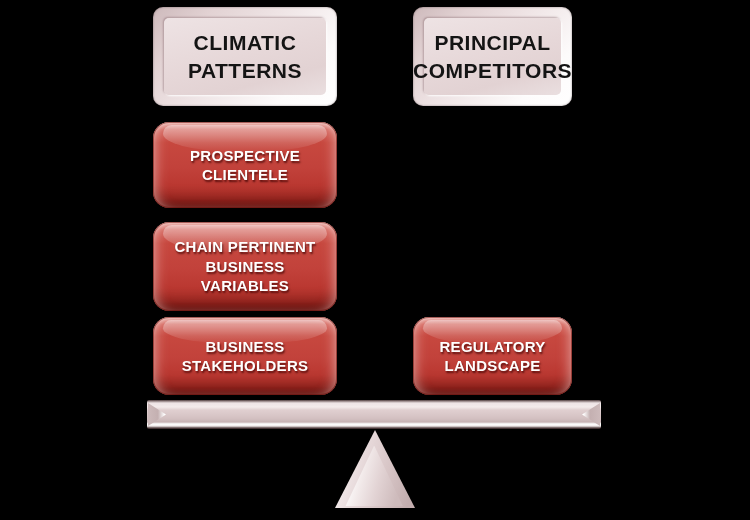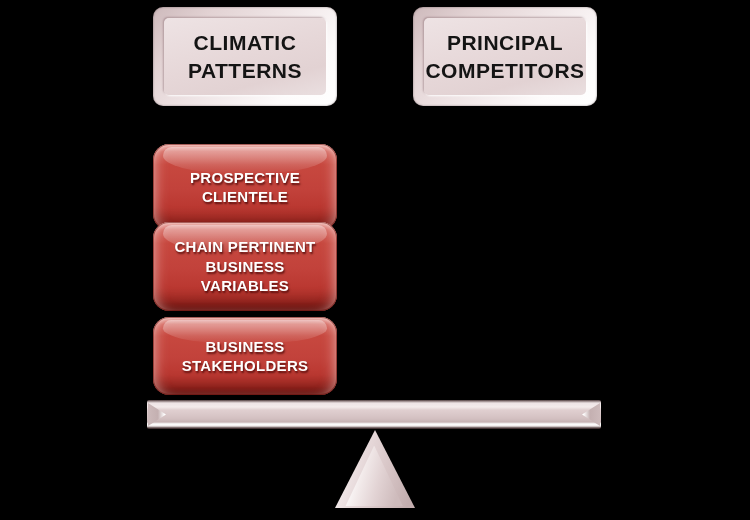--- a/index.html
+++ b/index.html
@@ -6,23 +6,23 @@
   .stage{
     position:relative;width:750px;height:520px;background:#000;overflow:hidden;
     font-family:"Liberation Sans","DejaVu Sans",sans-serif;
   }
   
   .box{
     position:absolute;display:flex;align-items:center;justify-content:center;
     text-align:center;box-sizing:border-box;
   }
   .col-l{left:153px;width:184px;}
-  .col-r{left:413px;width:184px;}
+  .col-r{left:413px;width:159px;}
   .r0{top:7px;height:99px;}
-  .r1{top:144px;height:86px;}
+  .r1{top:122px;height:86px;}
   .r2{top:222px;height:89px;}
   .r3{top:317px;height:78px;}
   .label{
     position:relative;z-index:2;white-space:pre-line;font-weight:bold;
     width:100%;line-height:1.3;
   }
   
   .box-light{
     border-radius:10px;
     background:linear-gradient(135deg,#cdb9bb 0%,#e2d2d3 22%,#eee3e4 45%,#fdfbfb 78%,#ffffff 100%);
@@ -101,20 +101,24 @@
   <div class="box box-red col-l r3">
     <span class="label">BUSINESS
 STAKEHOLDERS</span>
   </div>
 
   <div class="box box-light col-r r0">
     <span class="face"></span>
     <span class="label">PRINCIPAL
 COMPETITORS</span>
   </div>
+  <div class="box box-red col-r r3">
+    <span class="label">REGULATORY
+LANDSCAPE</span>
+  </div>
 
   <div class="beam">
     <span class="beam-end beam-end-left"></span>
     <span class="beam-end beam-end-right"></span>
   </div>
   <div class="fulcrum"></div>
 
 </div>
 
 </body></html>

